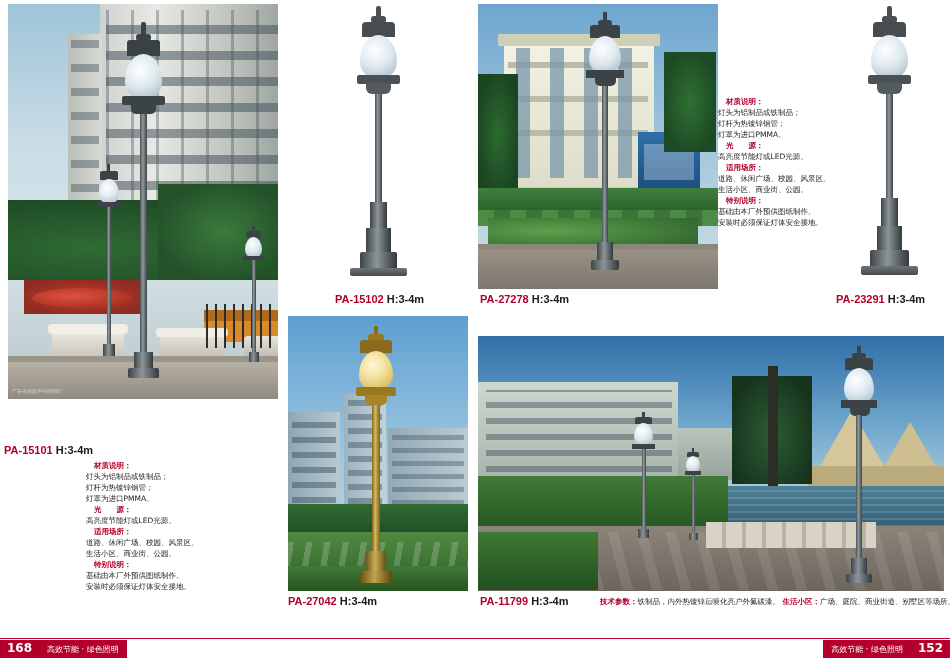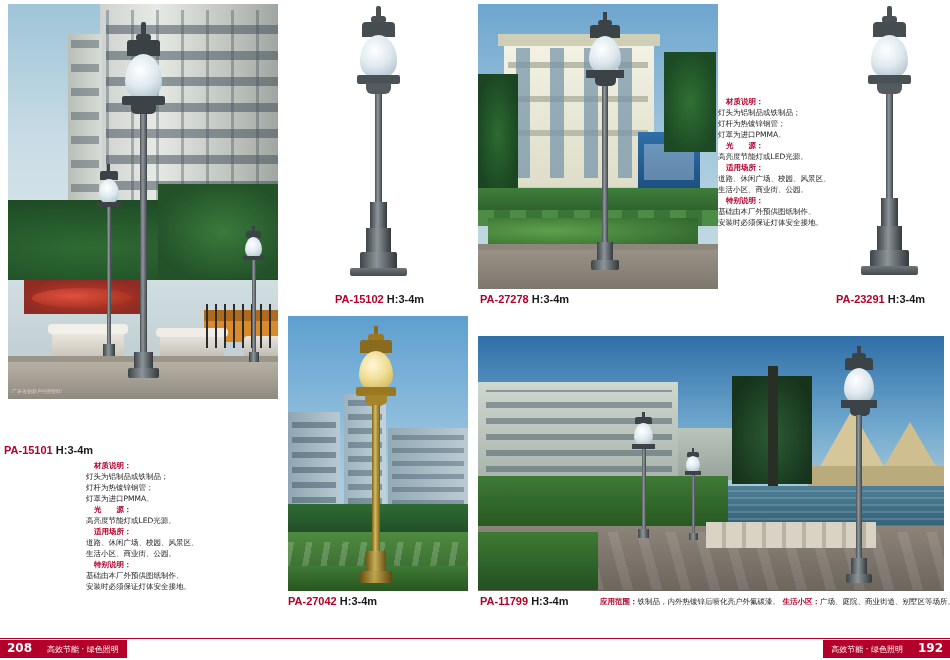--- a/index.html
+++ b/index.html
@@ -351,29 +351,29 @@
       <div class="base" style="left:7px;top:85px;width:9px;height:7px;"></div>
     </div>
   </div>
 
   <div class="cap" style="left:480px;top:595px;">
     <span>PA-11799</span>
     <span class="h">H:3-4m</span>
   </div>
 
   <div class="tech" style="left:600px;top:597px;">
-    <b>应用范围：</b><span>铁制品，内外热镀锌后喷化亮户外氟碳漆。</span>
+    <b>技术参数：</b><span>铁制品，内外热镀锌后喷化亮户外氟碳漆。</span>
     <b>生活小区：</b><span>广场、庭院、商业街道、别墅区等场所。</span>
   </div>
 
   <div class="footline"></div>
 
   <div class="footer-left">
-    <div class="pgnum">208</div>
+    <div class="pgnum">168</div>
     <div class="fbar">高效节能 · 绿色照明</div>
   </div>
 
   <div class="footer-right">
     <div class="fbar">高效节能 · 绿色照明</div>
-    <div class="pgnum">192</div>
+    <div class="pgnum">152</div>
   </div>
 
 </div>
 
 </body></html>

